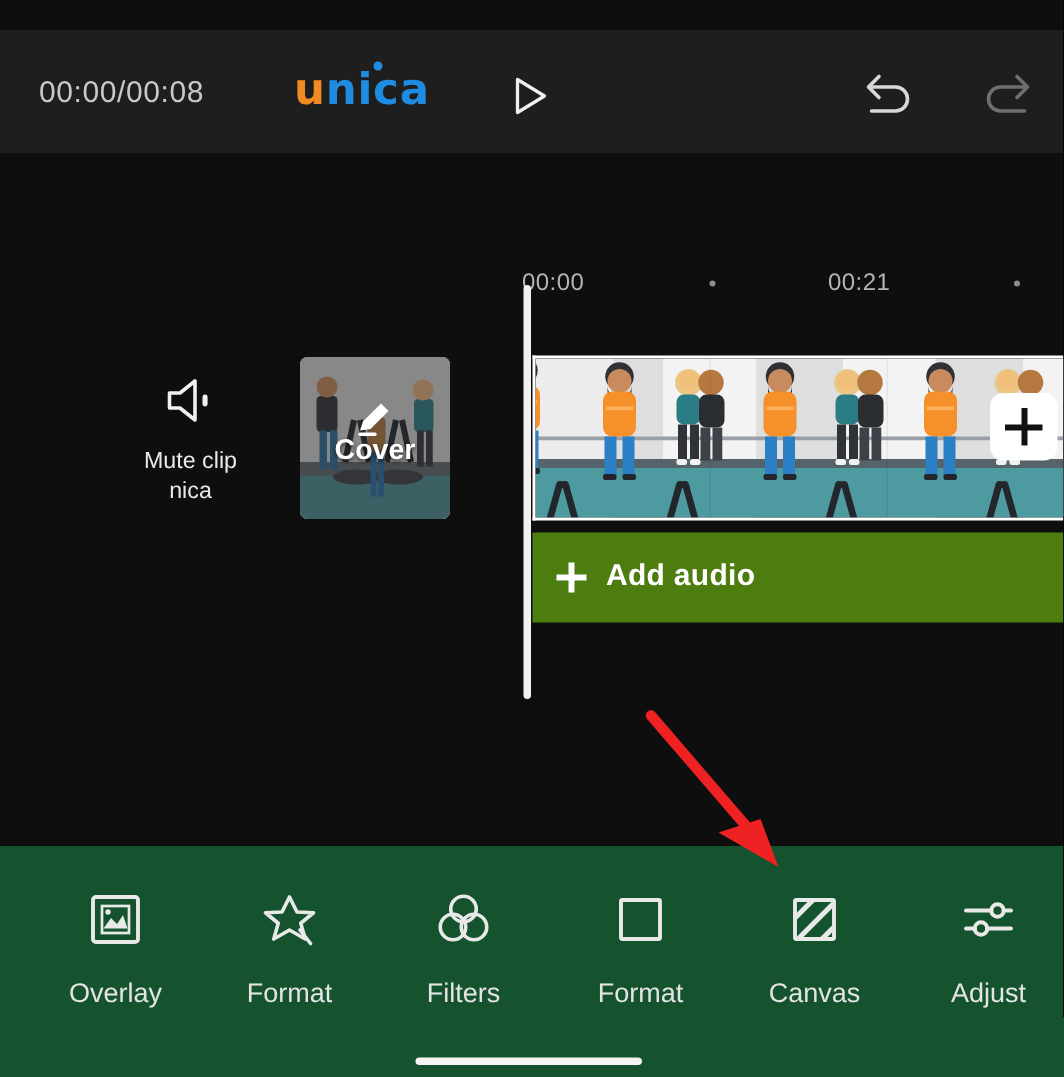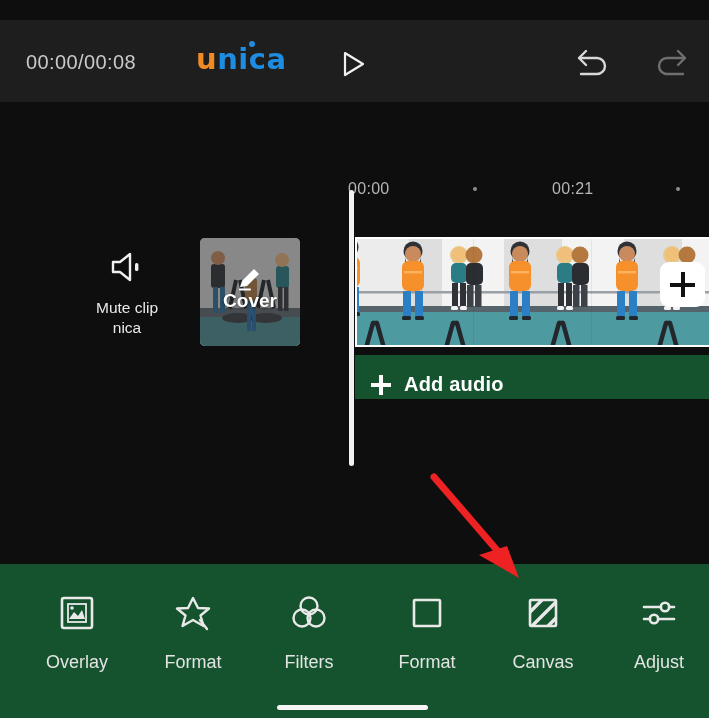--- a/index.html
+++ b/index.html
@@ -93,22 +93,22 @@
     background:#fff;border-radius:9px;cursor:pointer;z-index:30;
   }
   .add-clip-btn:before,.add-clip-btn:after{
     content:"";position:absolute;background:#111;
   }
   .add-clip-btn:before{left:10px;top:20.5px;width:25px;height:4px;}
   .add-clip-btn:after{left:20.5px;top:10px;width:4px;height:25px;}
 
   
   .atrack{
-    position:absolute;left:355px;top:355px;width:354px;height:44px;
-    background:#14532d;cursor:pointer;
+    position:absolute;left:355px;top:355px;width:354px;height:60px;
+    background:#4d7c0f;cursor:pointer;
   }
   .atrack-plus{position:absolute;left:16px;top:20px;width:20px;height:20px;}
   .atrack-plus:before,.atrack-plus:after{content:"";position:absolute;background:#fff;}
   .atrack-plus:before{left:0;top:8px;width:20px;height:4px;}
   .atrack-plus:after{left:8px;top:0;width:4px;height:20px;}
   .atrack-label{
     position:absolute;left:49px;top:18px;font-size:20px;color:#fff;font-weight:bold;
     letter-spacing:.2px;
   }
 

